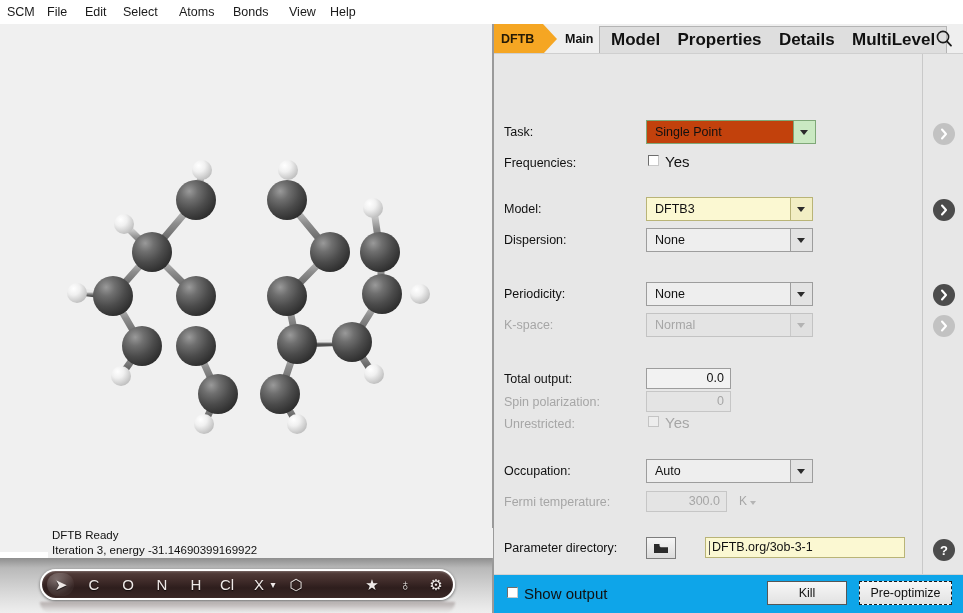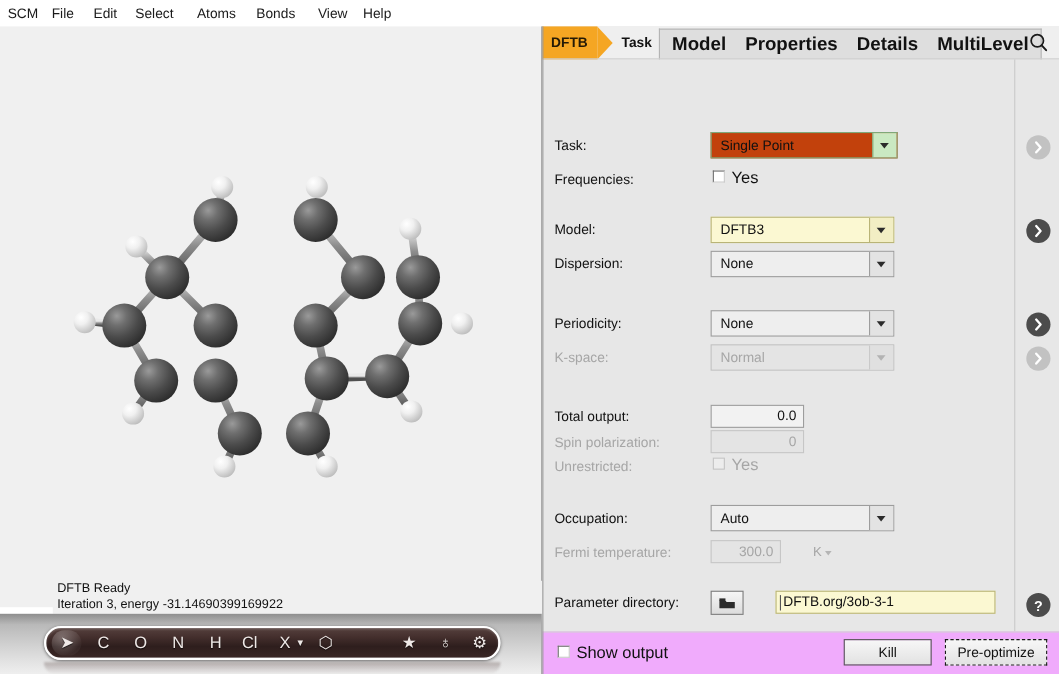--- a/index.html
+++ b/index.html
@@ -182,21 +182,21 @@
   }
 
   .unitlbl{position:absolute;font-size:12px;color:#a6a6a6;}
   .unitlbl:after{
     content:"";position:absolute;right:-9px;top:7px;
     border-left:3px solid transparent;border-right:3px solid transparent;
     border-top:4px solid #b5b5b5;
   }
 
   
-  #footer{position:absolute;left:0;top:550px;width:470px;height:39px;background:#f0abfc;}
+  #footer{position:absolute;left:0;top:550px;width:470px;height:39px;background:#0ea5e9;}
   #footer:before{content:"";position:absolute;left:0;top:0;width:470px;height:1px;background:#d2d2d2;}
   .btn{
     position:absolute;height:24px;line-height:22px;text-align:center;box-sizing:border-box;
     border:1px solid #565656;background:linear-gradient(to bottom,#f7f7f7,#e2e2e2);
     font-size:12.5px;color:#111;cursor:pointer;
   }
   .btn.focus{border:1px dashed #1a1a1a;}
   #panelborder{
     position:absolute;left:0;top:0;width:470px;height:589px;
     border-left:1px solid #9a9a9a;box-sizing:border-box;pointer-events:none;
@@ -331,21 +331,21 @@
       <div class="dk" style="left:352px;width:22px">♁</div>
       <div class="dk" style="left:382px;width:24px">⚙</div>
     </div>
     <div id="dockrefl"></div>
   </div>
 
   <div id="panel">
 
     <div id="tabstrip">
       <div class="tab-dftb">DFTB</div>
-      <div class="tab-main">Task</div>
+      <div class="tab-main">Main</div>
       <div id="tabgroup">
         <span class="gt">Model</span>
         <span class="gt">Properties</span>
         <span class="gt">Details</span>
         <span class="gt">MultiLevel</span>
       </div>
       <div id="searchbtn">
         <svg width="24" height="22" viewBox="0 0 24 22">
           <circle cx="10" cy="9" r="5.6" fill="none" stroke="#1a1a1a" stroke-width="1.6"></circle>
           <line x1="14" y1="13.3" x2="18" y2="17.6" stroke="#1a1a1a" stroke-width="1.8" stroke-linecap="round"></line>
@@ -429,21 +429,21 @@
         <span class="ctext">Yes</span>
       </div>
 
       <div class="lbl" style="left:11px;top:409px">Occupation:</div>
       <div class="combo" style="left:153px;top:405px;width:167px">
         <span class="ctxt">Auto</span>
         <span class="carr"></span>
       </div>
 
       <div class="lbl dis" style="left:11px;top:440px">Fermi temperature:</div>
-      <div class="numf dis" style="left:153px;top:437px;width:64px">
+      <div class="numf dis" style="left:153px;top:437px;width:81px">
         <span class="nv">300.0</span>
       </div>
       <div class="unitlbl" style="left:246px;top:440px">K</div>
 
       <div class="lbl" style="left:11px;top:486px">Parameter directory:</div>
       <div class="folderbtn" style="left:153px;top:483px">
         <svg width="28" height="20" viewBox="0 0 28 20">
           <path d="M7 7.5h5l1.6 1.8H21V15H7z" fill="#2b2b2b"></path>
           <rect x="7" y="6" width="5.5" height="2" fill="#2b2b2b"></rect>
         </svg>

